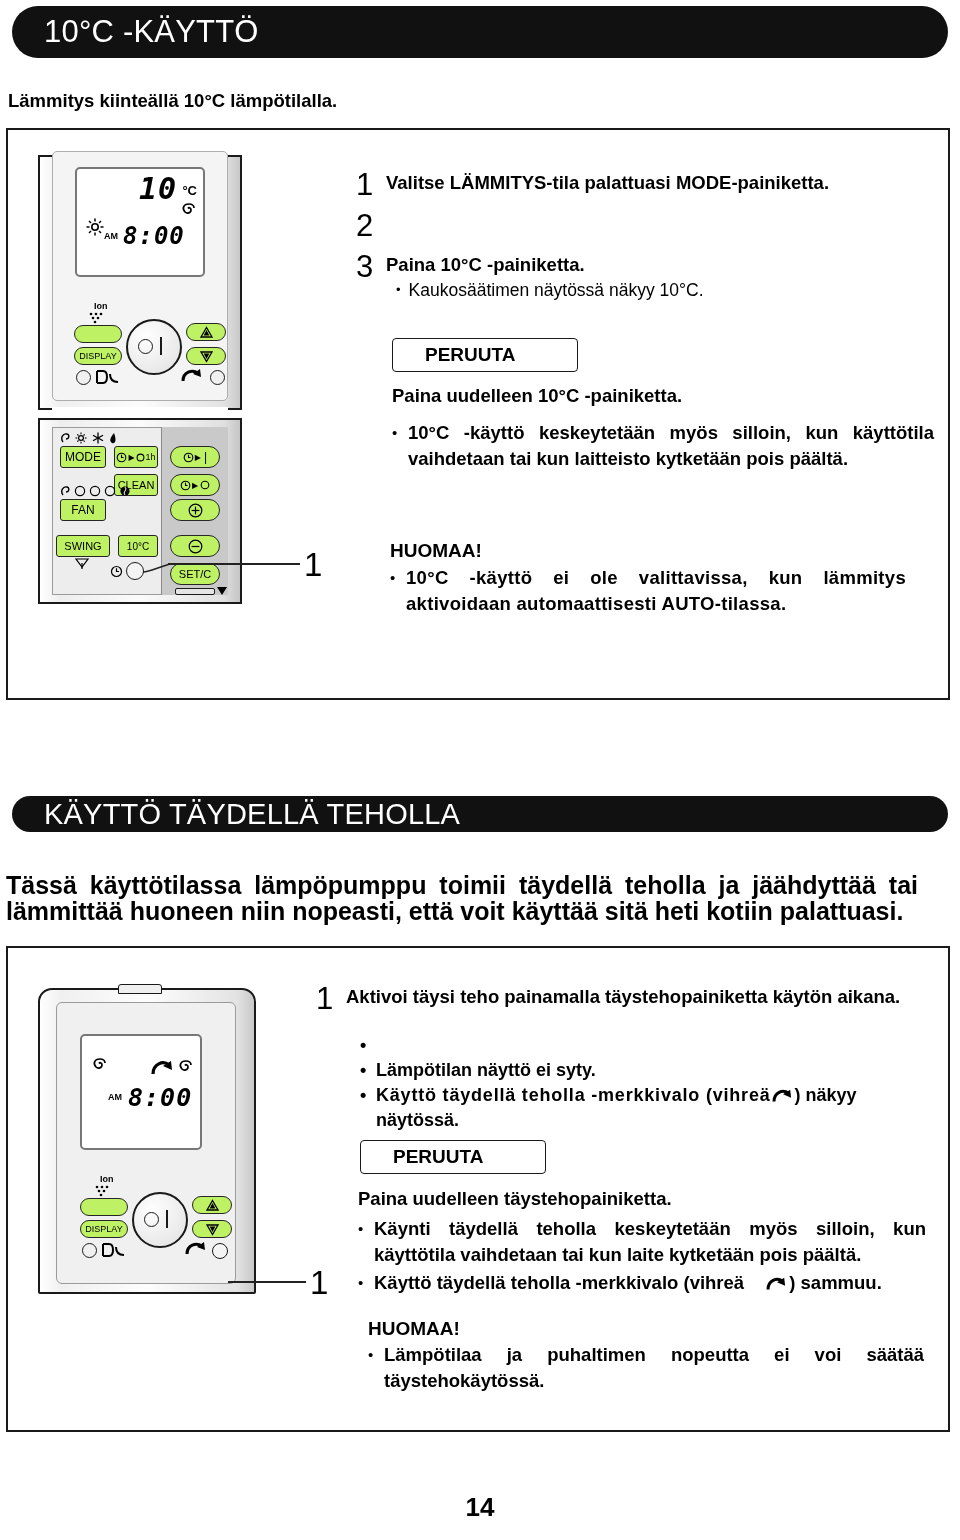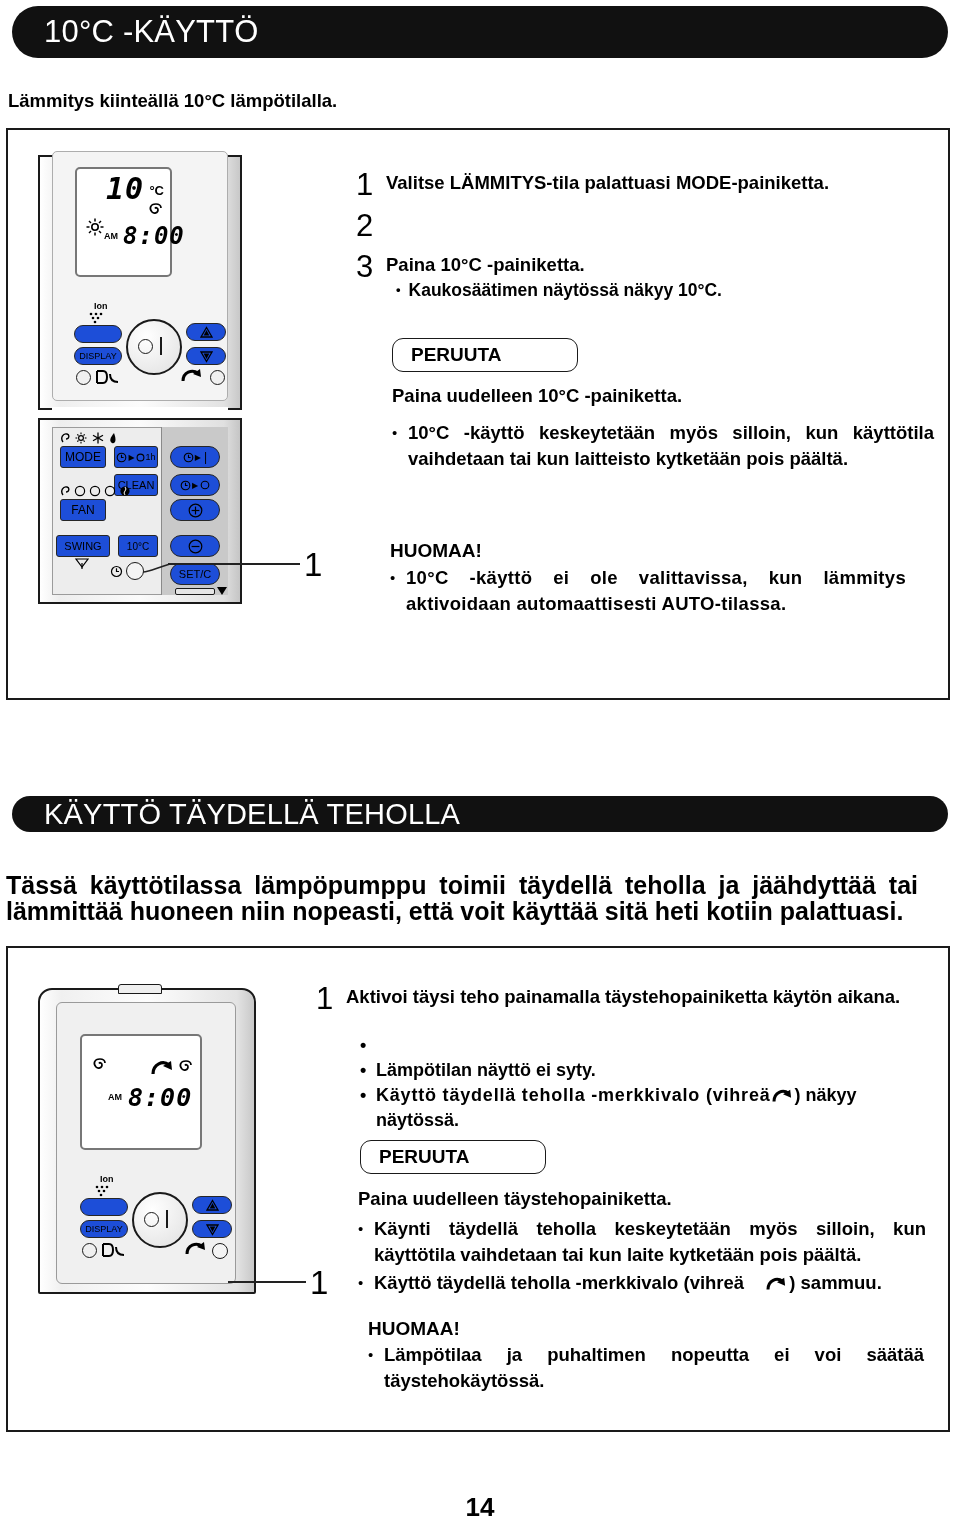--- a/index.html
+++ b/index.html
@@ -74,21 +74,21 @@
   .seg{
     font-family:"DejaVu Sans Mono", monospace;
     font-weight:700;
     font-style:italic;
     letter-spacing:1px;
   }
 
   
   .btn{
     position:absolute;
-    background:#1d4ed8;
+    background:#bef264;
     border:1.6px solid #262626;
     display:flex;align-items:center;justify-content:center;
     font-size:12.5px;
     color:#000;
     font-family:"Liberation Sans", sans-serif;
   }
   .btn.sq{ border-radius:3px; }
   .btn.pill{ border-radius:999px; }
   .rightcol{
     position:absolute;
@@ -108,30 +108,30 @@
   }
 
   
   .step{ position:absolute; display:flex; }
   .step-num{
     font-size:31px; line-height:30px;
     width:30px; flex:0 0 30px;
     font-weight:400;
   }
   .step-body{ font-size:18.5px; line-height:26px; font-weight:700; }
-  .sub{ font-size:17.5px; line-height:24px; font-weight:700; }
+  .sub{ font-size:17.5px; line-height:24px; font-weight:400; }
   .sub:before{ content:"\2022"; margin-right:8px; font-size:13px; vertical-align:2px;}
 
   
   .cancel-box{
     position:absolute;
     border:1.8px solid #1a1a1a;
-    border-radius:11px;
+    border-radius:4px;
     display:flex;align-items:center;
-    padding-left:18px;
+    padding-left:32px;
     font-size:19px;
     font-weight:700;
   }
 
   .plain{ position:absolute; font-size:18.5px; line-height:26px; font-weight:700; }
   .just{ text-align:justify; }
 
   .note-title{ font-size:19px; font-weight:700; }
 
   .bullet-row{ display:flex; font-size:18px; line-height:25px; font-weight:700;}
@@ -156,21 +156,21 @@
 <div class="frame" id="frame1"></div>
 
 <div class="remote" style="left:30px; top:155px; width:220px; height:485px;">
 
   <div style="position:absolute;left:8px;top:0;width:204px;height:255px;
               background:linear-gradient(to right,#ffffff 0%,#efefef 10%,#fcfcfc 50%,#e2e2e2 92%,#c8c8c8 100%);
               border:2px solid #1a1a1a;"></div>
   <div style="position:absolute;left:22px;top:-4px;width:176px;height:250px;background:#f4f4f4;
               border:1.5px solid #adadad;border-radius:5px;"></div>
 
-  <div class="lcd" style="left:45px; top:12px; width:97px; height:110px;">
+  <div class="lcd" style="left:45px; top:12px; width:130px; height:110px;">
     <span class="seg" style="position:absolute;right:26px;top:2px;font-size:30px;">10</span>
     <span style="position:absolute;right:6px;top:14px;font-size:13px;font-weight:700;">°C</span>
 
     <svg style="position:absolute;right:4px;top:32px;" width="20" height="20" viewBox="0 0 20 20">
       <path d="M10 3 C4 3 3 8 6 11 C8 13 12 12 12 9 C12 7 10 6 9 7.5" fill="none" stroke="#000" stroke-width="1.7"></path>
       <path d="M10 3 C13 3 15 5 15 7" fill="none" stroke="#000" stroke-width="1.7"></path>
     </svg>
 
     <svg style="position:absolute;left:8px;top:48px;" width="20" height="20" viewBox="0 0 20 20">
       <circle cx="10" cy="10" r="3.2" fill="none" stroke="#000" stroke-width="1.6"></circle>

